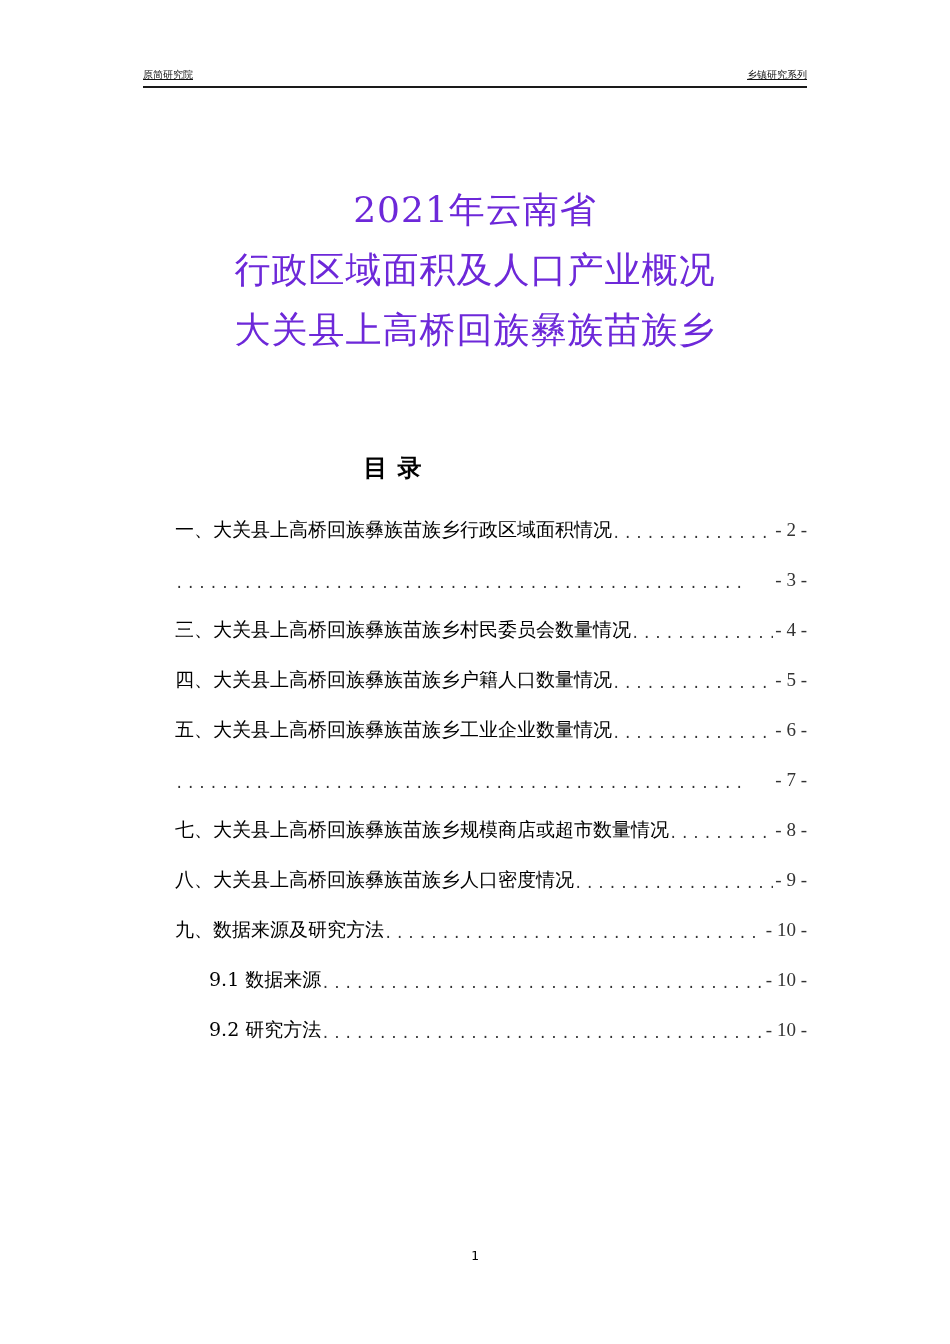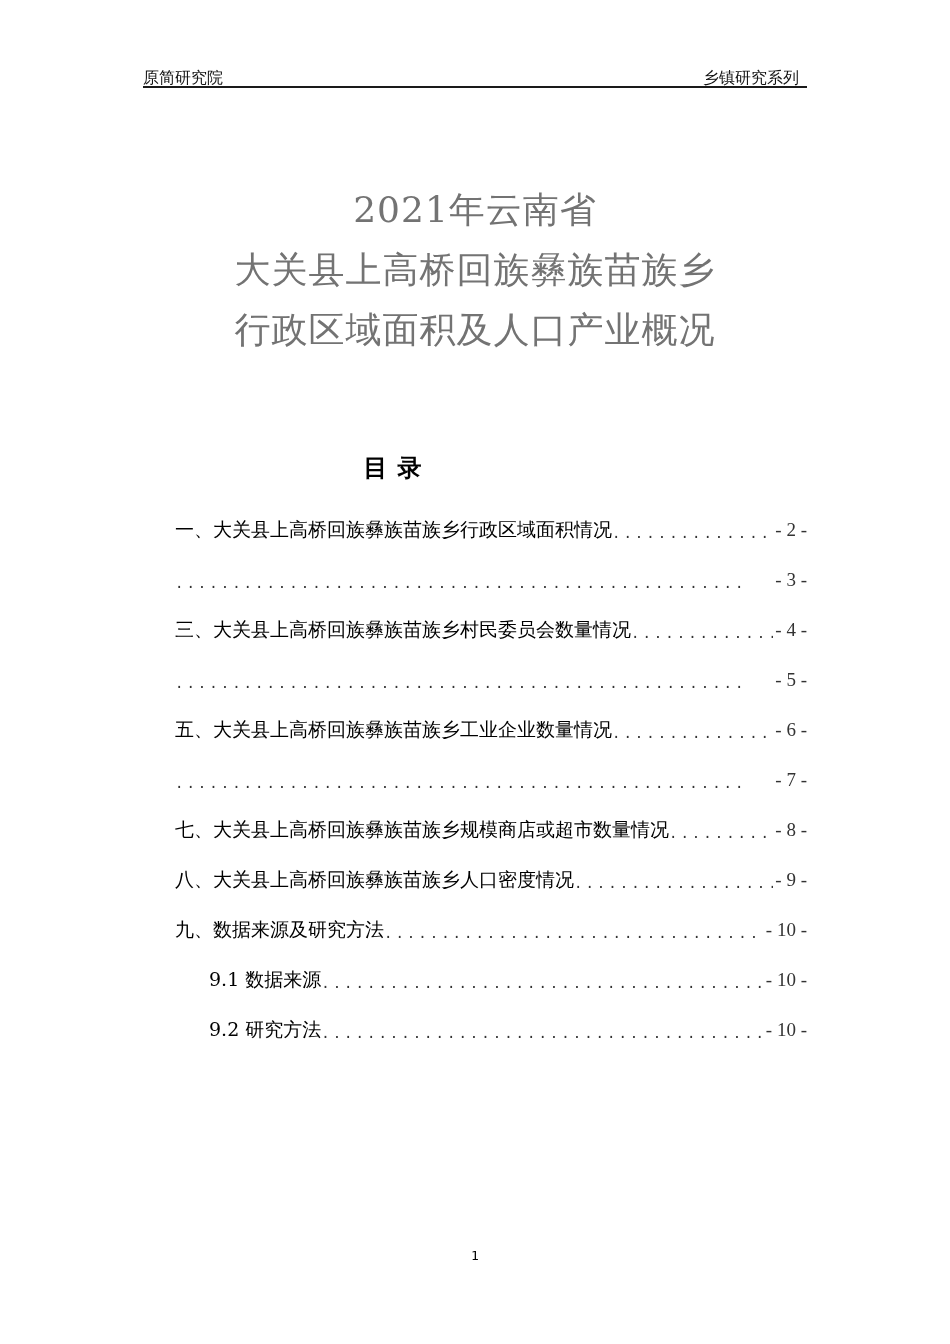--- a/index.html
+++ b/index.html
@@ -1,64 +1,65 @@
 <!DOCTYPE html>
 <html><head>
   <meta charset="utf-8">
   <style>
     * { margin: 0; padding: 0; box-sizing: border-box; }
     html, body { width: 950px; height: 1344px; background: #ffffff; }
     body { position: relative; font-family: "DejaVu Serif", "Liberation Serif", serif; color: #000; overflow: hidden; }
     .header { position: absolute; left: 143px; top: 66px; width: 664px; height: 22px; border-bottom: 2px solid #1a1a1a; }
-    .header .left, .header .right { position: absolute; top: 2px; font-family: "DejaVu Sans", "Liberation Sans", sans-serif; font-size: 16px; color: #111; }
+    .header .left, .header .right { position: absolute; top: 2px; font-family: "DejaVu Sans", "Liberation Sans", sans-serif; font-size: 10px; color: #111; text-decoration: underline; }
     .header .left { left: 0; }
-    .header .right { right: 8px; }
-    .title-block { position: absolute; left: 0; top: 180px; width: 950px; text-align: center; color: #737373; }
+    .header .right { right: 0; }
+    .title-block { position: absolute; left: 0; top: 180px; width: 950px; text-align: center; color: #6d28d9; }
     .title-line { font-family: "DejaVu Serif", "Liberation Serif", serif; font-size: 36px; line-height: 60px; height: 60px; letter-spacing: 1px; }
     .toc-title { position: absolute; left: 0; top: 452px; width: 795px; text-align: center; font-family: "DejaVu Sans", "Liberation Sans", sans-serif; font-weight: bold; font-size: 24px; letter-spacing: 10px; }
     .toc { position: absolute; left: 143px; top: 505px; width: 664px; }
     .toc-row { position: relative; height: 50px; display: flex; align-items: center; font-size: 19px; white-space: nowrap; overflow: hidden; margin-left: 32px; }
     .toc-row.sub { padding-left: 34px; }
     .toc-text { flex: 0 0 auto; }
     .toc-dots { flex: 1 1 auto; overflow: hidden; color: #333; letter-spacing: 3px; font-family: "DejaVu Sans Mono", "Liberation Mono", monospace; font-size: 14px; padding-top: 6px; }
     .toc-page { flex: 0 0 auto; font-family: "Liberation Serif", "DejaVu Serif", serif; color: #333; padding-left: 2px; }
     .page-number { position: absolute; left: 0; top: 1248px; width: 950px; text-align: center; font-size: 13px; font-family: "DejaVu Sans Mono", "Liberation Mono", monospace; }
   </style>
 </head>
 <body>
 
 <div class="header">
   <span class="left">原简研究院</span>
   <span class="right">乡镇研究系列</span>
 </div>
 
 <div class="title-block">
   <div class="title-line">2021年云南省</div>
+  <div class="title-line">行政区域面积及人口产业概况</div>
   <div class="title-line">大关县上高桥回族彝族苗族乡</div>
-  <div class="title-line">行政区域面积及人口产业概况</div>
 </div>
 
 <div class="toc-title">目录</div>
 
 <div class="toc">
   <div class="toc-row">
     <span class="toc-text">一、大关县上高桥回族彝族苗族乡行政区域面积情况</span>
     <span class="toc-dots">..................................................</span>
     <span class="toc-page">- 2 -</span>
   </div>
   <div class="toc-row">
     <span class="toc-dots">..................................................</span>
     <span class="toc-page">- 3 -</span>
   </div>
   <div class="toc-row">
     <span class="toc-text">三、大关县上高桥回族彝族苗族乡村民委员会数量情况</span>
     <span class="toc-dots">..................................................</span>
     <span class="toc-page">- 4 -</span>
   </div>
   <div class="toc-row">
+    <span class="toc-text">四、大关县上高桥回族彝族苗族乡户籍人口数量情况</span>
     <span class="toc-dots">..................................................</span>
     <span class="toc-page">- 5 -</span>
   </div>
   <div class="toc-row">
     <span class="toc-text">五、大关县上高桥回族彝族苗族乡工业企业数量情况</span>
     <span class="toc-dots">..................................................</span>
     <span class="toc-page">- 6 -</span>
   </div>
   <div class="toc-row">
     <span class="toc-dots">..................................................</span>

